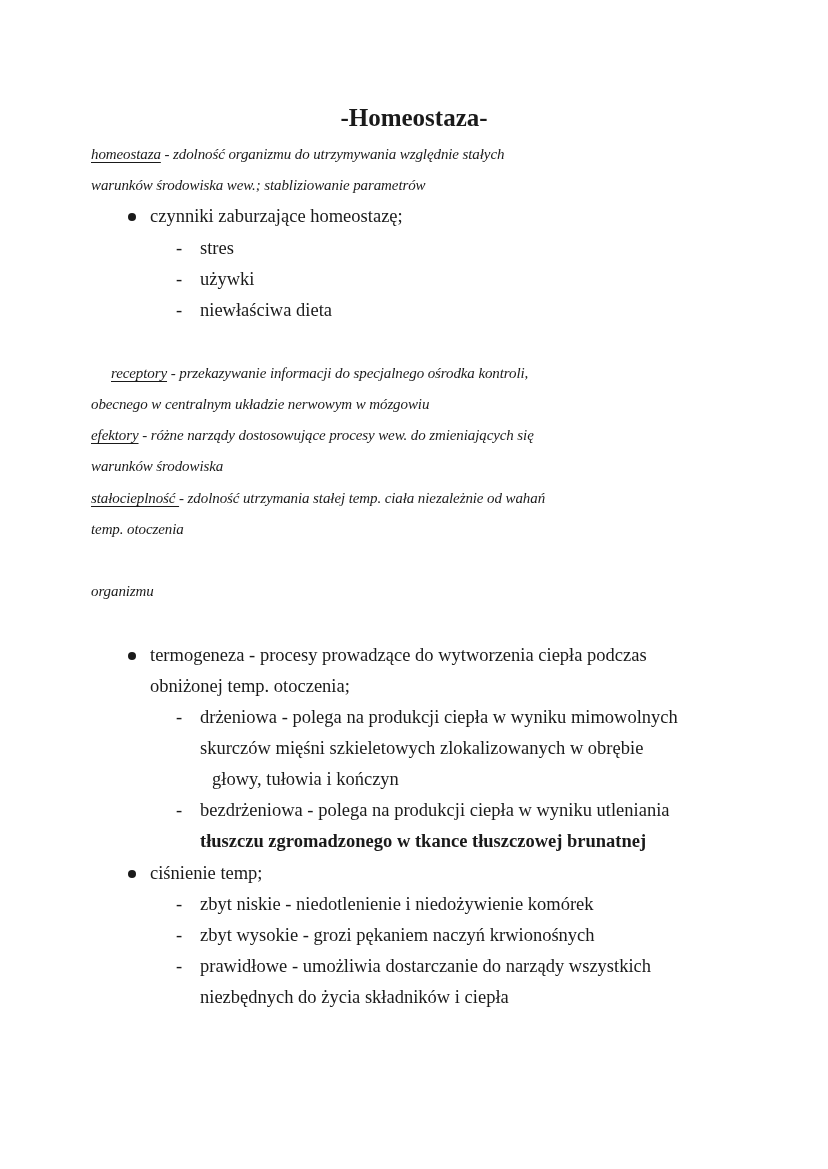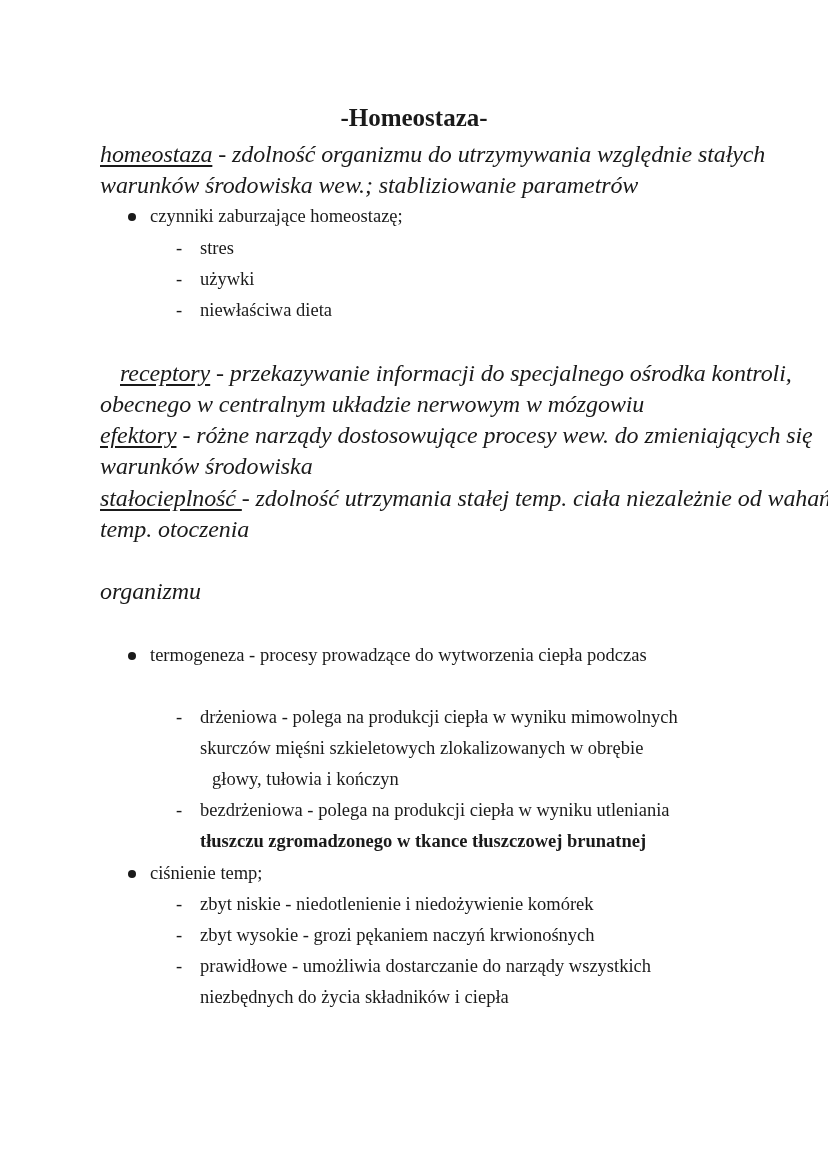--- a/index.html
+++ b/index.html
@@ -1,21 +1,21 @@
 <!DOCTYPE html>
 <html><head>
 <meta charset="utf-8">
 <style>
   html, body { margin: 0; padding: 0; background: #ffffff; }
   body { width: 828px; height: 1169px; position: relative; overflow: hidden;
          font-family: "Liberation Serif", "DejaVu Serif", serif; color: #1a1a1a; }
   .page { position: absolute; left: 0; top: 0; width: 828px; height: 1169px; }
   .title { position: absolute; top: 104px; left: 0; width: 828px; text-align: center;
            font-size: 25px; font-weight: bold; }
-  .line { position: absolute; left: 100px; font-size: 24px; white-space: nowrap; line-height: 24px; }
+  .line { position: absolute; left: 91px; font-size: 15px; white-space: nowrap; line-height: 24px; }
   .it { font-style: italic; letter-spacing: -0.1px; }
   .term { text-decoration: underline; text-underline-offset: 3px; }
   .bul { position: absolute; left: 128px; font-size: 18.5px; line-height: 24px; }
   .bul-dot { display: inline-block; width: 8px; height: 8px; border-radius: 50%; background: #1a1a1a;
              position: absolute; left: 0; top: 9px; }
   .bul-text { position: absolute; left: 22px; white-space: nowrap; }
   .dash { position: absolute; left: 176px; font-size: 18.5px; line-height: 24px; }
   .dash-mark { position: absolute; left: 0; top: 0; }
   .dash-text { position: absolute; left: 24px; white-space: nowrap; }
   .cont { position: absolute; font-size: 18.5px; line-height: 24px; white-space: nowrap; }
@@ -63,20 +63,21 @@
     <span class="term" style="white-space:pre;">stałocieplność </span><span>- zdolność utrzymania stałej temp. ciała niezależnie od wahań</span>
   </div>
   <div class="line it" style="top:517px;">temp. otoczenia</div>
 
   <div class="line it" style="top:579px;">organizmu</div>
 
   <div class="bul" style="top:643px;">
     <span class="bul-dot"></span>
     <span class="bul-text">termogeneza - procesy prowadzące do wytworzenia ciepła podczas</span>
   </div>
+  <div class="cont" style="top:674px; left:150px;">obniżonej temp. otoczenia;</div>
 
   <div class="dash" style="top:705px;">
     <span class="dash-mark">-</span>
     <span class="dash-text">drżeniowa - polega na produkcji ciepła w wyniku mimowolnych</span>
   </div>
   <div class="cont" style="top:736px; left:200px;">skurczów mięśni szkieletowych zlokalizowanych w obrębie</div>
   <div class="cont" style="top:767px; left:212px;">głowy, tułowia i kończyn</div>
 
   <div class="dash" style="top:798px;">
     <span class="dash-mark">-</span>

